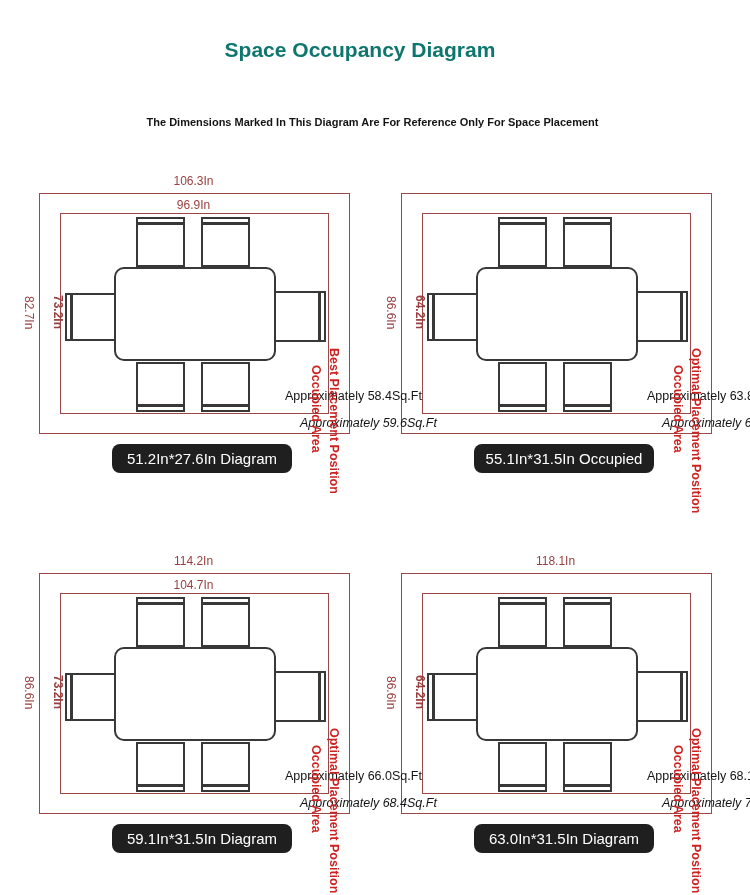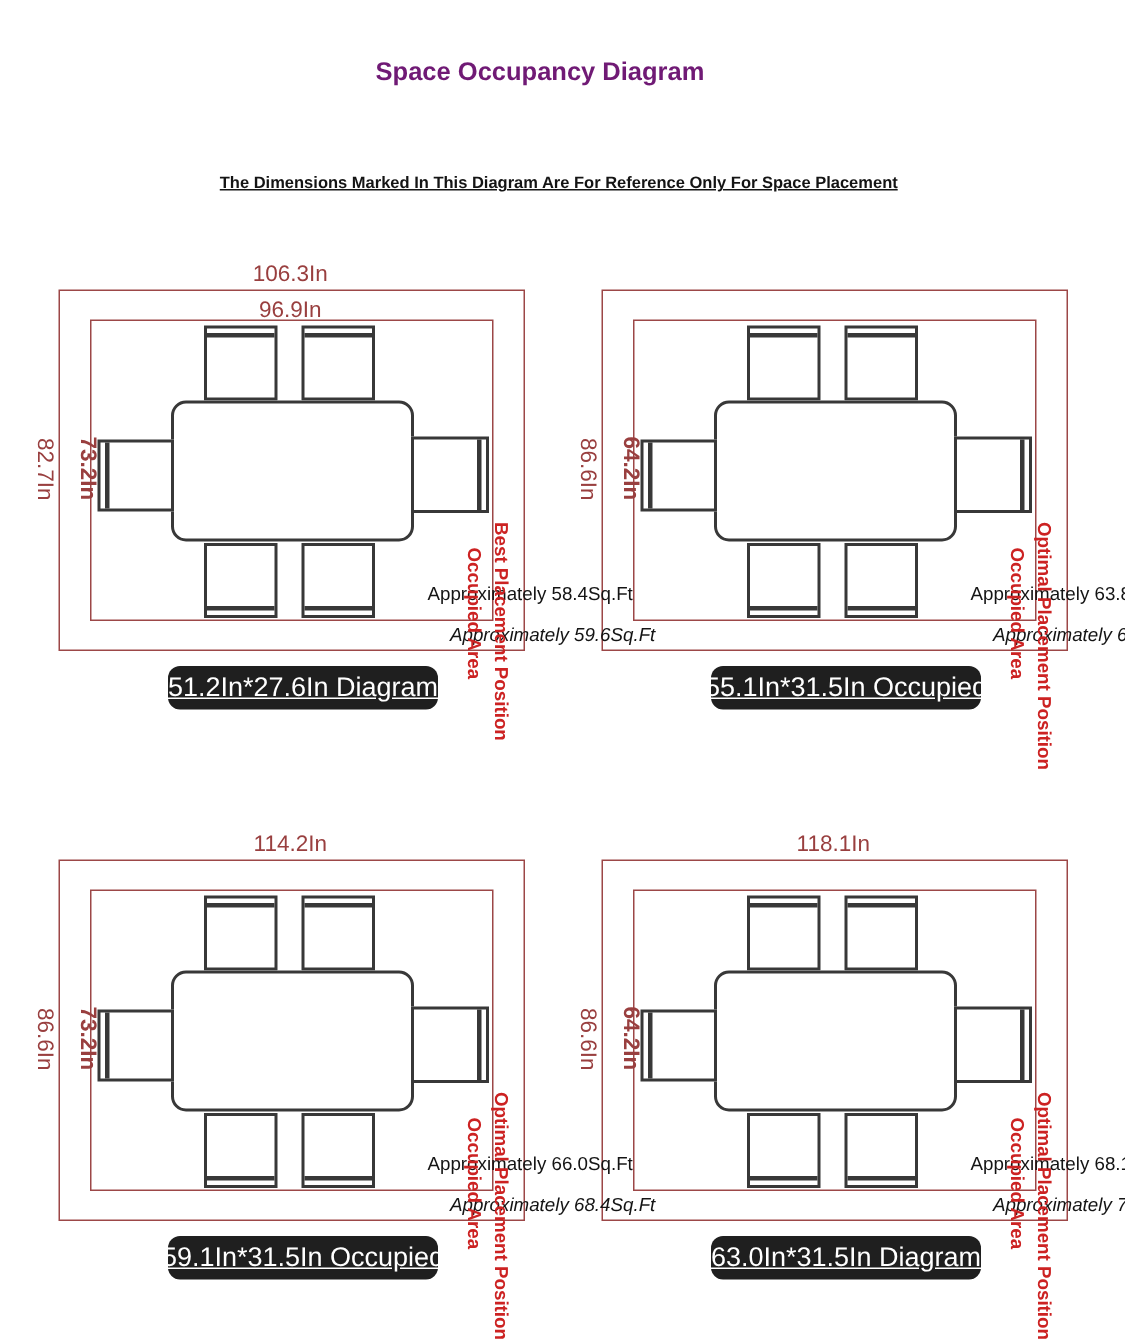--- a/index.html
+++ b/index.html
@@ -6,39 +6,39 @@
   body{
     width:750px;height:895px;position:relative;overflow:hidden;
     background:#ffffff;
     font-family:"Liberation Sans",sans-serif;
     color:var(--text,#141414);
   }
   .abs{position:absolute;}
   
   .page-title{
     top:38px;left:0;width:720px;text-align:center;
-    font-size:17px;font-weight:700;color:#701a75;
+    font-size:21px;font-weight:700;color:#0f766e;
   }
   .page-subtitle{
     top:116px;left:0;width:745px;text-align:center;
-    font-size:11px;font-weight:700;color:#141414;text-decoration:underline;
+    font-size:11px;font-weight:700;color:#141414;
   }
   
   .quadrant{position:absolute;width:388px;height:372px;}
   .q0{left:0;top:160px;}
   .q1{left:362px;top:160px;}
   .q2{left:0;top:540px;}
   .q3{left:362px;top:540px;}
 
   .outer-rect{left:39px;top:33px;width:309px;height:239px;
     border:1px solid var(--boundary-border,#9c4747);}
   .inner-rect{left:60px;top:53px;width:267px;height:199px;
     border:1px solid var(--boundary-border,#9c4747);}
 
-  .dim{color:var(--dim-label,#993f3f);font-size:15px;white-space:nowrap;}
+  .dim{color:var(--dim-label,#993f3f);font-size:12px;white-space:nowrap;}
   .outer-top-label{left:39px;top:14px;width:309px;text-align:center;}
   .inner-top-label{left:60px;top:38px;width:267px;text-align:center;}
   .vlabel{writing-mode:vertical-rl;text-orientation:mixed;
     width:14px;line-height:14px;text-align:center;}
   .outer-left-label{left:22px;top:33px;height:239px;}
   .inner-left-label{left:51px;top:53px;height:199px;font-weight:600;}
 
   
   .table-rect{left:114px;top:107px;width:158px;height:90px;
     border:2px solid var(--furniture-border,#383838);
@@ -62,22 +62,22 @@
     white-space:nowrap;z-index:5;line-height:13px;}
   .occupied-label{left:309px;top:205px;}
   .placement-label{left:327px;top:188px;}
 
   .approx{font-size:12.5px;color:#141414;white-space:nowrap;z-index:2;margin-left:28px;}
   .approx-inner{left:257px;top:229px;}
   .approx-outer{left:272px;top:256px;font-style:italic;}
 
   .badge{left:112px;top:284px;width:180px;height:29px;
     background:var(--badge-bg,#1f1f1f);border-radius:8px;
-    color:var(--badge-text,#fff);font-size:18px;font-weight:500;
-    display:flex;align-items:center;justify-content:center;white-space:nowrap;z-index:3;text-decoration:underline;}
+    color:var(--badge-text,#fff);font-size:15px;font-weight:500;
+    display:flex;align-items:center;justify-content:center;white-space:nowrap;z-index:3;}
 </style>
 </head>
 <body>
 
 <div class="abs page-title">Space Occupancy Diagram</div>
 <div class="abs page-subtitle">The Dimensions Marked In This Diagram Are For Reference Only For Space Placement</div>
 
 <div class="quadrant q0">
   <div class="abs dim outer-top-label">106.3In</div>
   <div class="abs outer-rect"></div>
@@ -114,35 +114,36 @@
   <div class="abs approx approx-inner">Approximately 63.8Sq.Ft</div>
   <div class="abs approx approx-outer">Approximately 66.5Sq.Ft</div>
   <div class="abs red-vert occupied-label">Occupied Area</div>
   <div class="abs red-vert placement-label">Optimal Placement Position</div>
   <div class="abs badge">55.1In*31.5In Occupied</div>
 </div>
 
 <div class="quadrant q2">
   <div class="abs dim outer-top-label">114.2In</div>
   <div class="abs outer-rect"></div>
+  <div class="abs dim inner-top-label">104.7In</div>
   <div class="abs inner-rect"></div>
   <div class="abs dim vlabel outer-left-label">86.6In</div>
   <div class="abs dim vlabel inner-left-label">73.2In</div>
   <div class="abs table-rect"></div>
   <div class="abs chair back-top pos-t1"></div>
   <div class="abs chair back-top pos-t2"></div>
   <div class="abs chair back-bottom pos-b1"></div>
   <div class="abs chair back-bottom pos-b2"></div>
   <div class="abs chair back-left pos-l"></div>
   <div class="abs chair back-right pos-r"></div>
   <div class="abs approx approx-inner">Approximately 66.0Sq.Ft</div>
   <div class="abs approx approx-outer">Approximately 68.4Sq.Ft</div>
   <div class="abs red-vert occupied-label">Occupied Area</div>
   <div class="abs red-vert placement-label">Optimal Placement Position</div>
-  <div class="abs badge">59.1In*31.5In Occupied</div>
+  <div class="abs badge">59.1In*31.5In Diagram</div>
 </div>
 
 <div class="quadrant q3">
   <div class="abs dim outer-top-label">118.1In</div>
   <div class="abs outer-rect"></div>
   <div class="abs inner-rect"></div>
   <div class="abs dim vlabel outer-left-label">86.6In</div>
   <div class="abs dim vlabel inner-left-label">64.2In</div>
   <div class="abs table-rect"></div>
   <div class="abs chair back-top pos-t1"></div>

